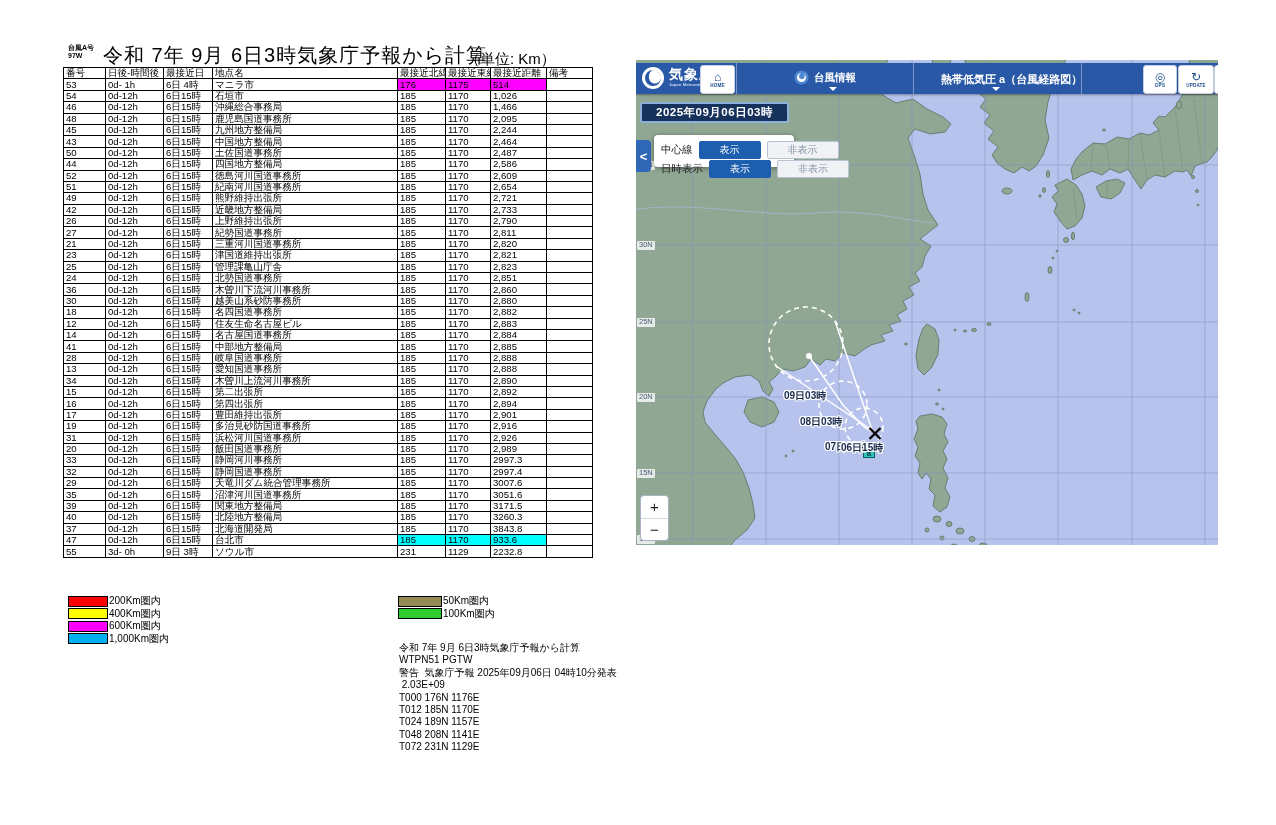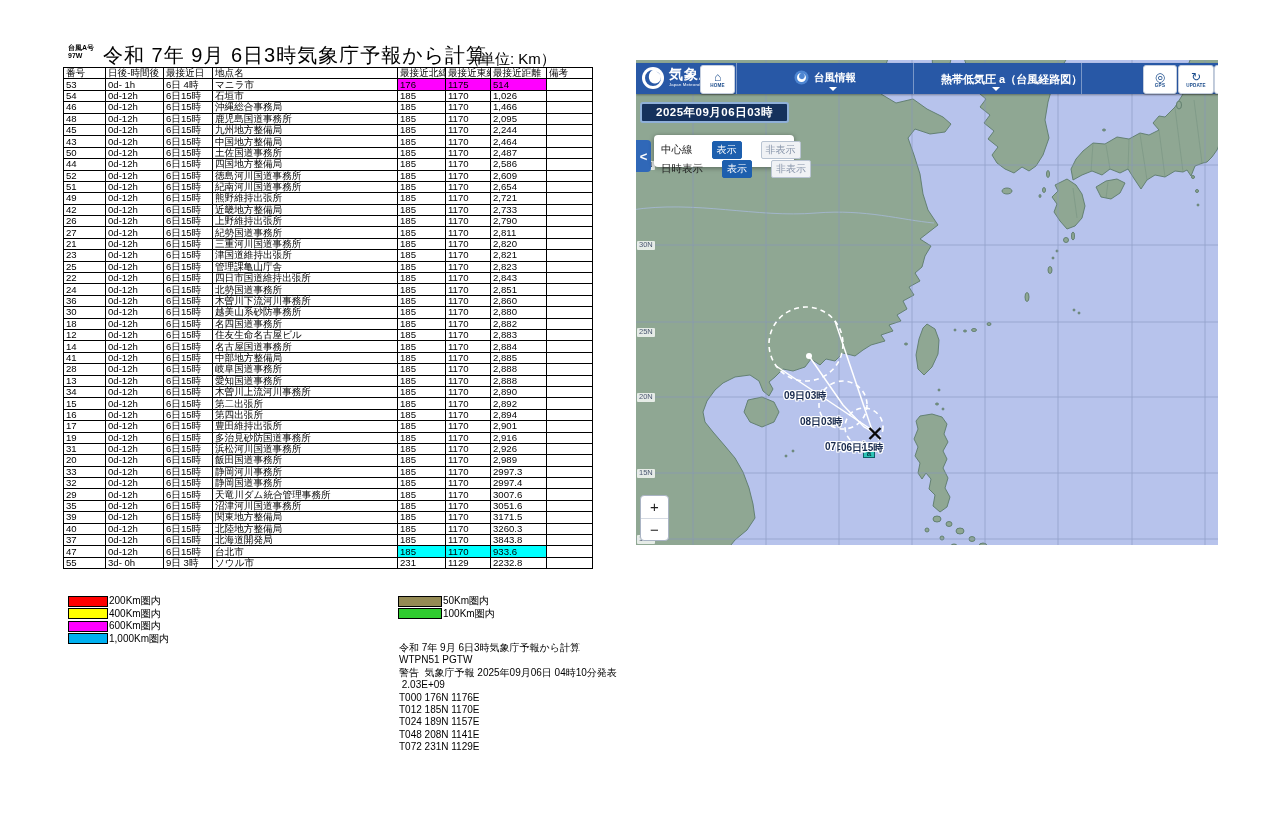--- a/index.html
+++ b/index.html
@@ -49,21 +49,21 @@
   .caret{position:absolute;width:0;height:0;border-left:4px solid transparent;
        border-right:4px solid transparent;border-top:4px solid #fff}
   #stamp{position:absolute;left:4px;top:42px;z-index:5;background:#15315c;border:2px solid #8fb0d8;
        border-radius:3px;color:#fff;font-size:11.5px;font-weight:bold;padding:1px 14px;letter-spacing:.5px}
   #chev{position:absolute;left:0;top:80px;width:15px;height:32px;background:#3068b8;color:#fff;z-index:5;
        border-radius:0 4px 4px 0;font-size:13px;font-weight:bold;display:flex;align-items:center;justify-content:center;cursor:pointer}
   #panel{position:absolute;left:18px;top:75px;width:140px;height:32px;background:#fff;border-radius:4px;z-index:6;
        box-shadow:0 1px 5px rgba(0,0,0,.4);padding:5px 7px;box-sizing:border-box}
   .prow{display:flex;align-items:center;height:19px}
   .plab{font-size:10.5px;color:#222;flex:1;white-space:nowrap}
-  .pbtn{font-size:10px;padding:1px 4px;border-radius:2px;margin-left:19px;white-space:nowrap;cursor:pointer}
+  .pbtn{font-size:10px;padding:1px 20px;border-radius:2px;margin-left:6px;white-space:nowrap;cursor:pointer}
   .pbtn.on{background:#1d5fae;color:#fff;border:1px solid #1d5fae}
   .pbtn.off{background:#f0f2f5;color:#8895aa;border:1px solid #b9c4d2}
   #zoomctl{position:absolute;left:4px;top:435px;width:27px;height:44px;background:#fff;border:1px solid #aab4c4;
        border-radius:4px;z-index:5;display:flex;flex-direction:column}
   #zoomctl div{flex:1;display:flex;align-items:center;justify-content:center;font-size:15px;color:#222;cursor:pointer}
   #zoomctl div:first-child{border-bottom:1px solid #d5dae2}
 </style>
 </head>
 <body>
 
@@ -280,30 +280,20 @@
           <td class="num">25</td>
           <td class="ctr">0d-12h</td>
           <td class="ctr">6日15時</td>
           <td>管理課亀山庁舎</td>
           <td class="num">185</td>
           <td class="num">1170</td>
           <td class="num">2,823</td>
           <td></td>
         </tr>
 
-        <tr>
-          <td class="num">22</td>
-          <td class="ctr">0d-12h</td>
-          <td class="ctr">6日15時</td>
-          <td>四日市国道維持出張所</td>
-          <td class="num">185</td>
-          <td class="num">1170</td>
-          <td class="num">2,843</td>
-          <td></td>
-        </tr>
 
         <tr>
           <td class="num">24</td>
           <td class="ctr">0d-12h</td>
           <td class="ctr">6日15時</td>
           <td>北勢国道事務所</td>
           <td class="num">185</td>
           <td class="num">1170</td>
           <td class="num">2,851</td>
           <td></td>
@@ -711,21 +701,21 @@
       </g>
       <circle cx="173" cy="296" r="3" fill="#ffffff"></circle>
       <path d="M233.5,368 L244.5,379 M244.5,368 L233.5,379" stroke="#0a0a0a" stroke-width="2.4"></path>
       <rect x="227.5" y="387.5" width="11" height="10" fill="#2ec4b6" stroke="#0b5e66" stroke-width="1"></rect>
     </g>
     <text x="233" y="396" text-anchor="middle" font-size="8" font-weight="bold" fill="#083a47">a</text>
   </svg>
 
   <span class="lat" style="top:101px">35N</span>
   <span class="lat" style="top:181px">30N</span>
-  <span class="lat" style="top:268px">25N</span>
+  <span class="lat" style="top:258px">25N</span>
   <span class="lat" style="top:333px">20N</span>
   <span class="lat" style="top:409px">15N</span>
   <span class="lat" style="top:475px">10N</span>
 
   <span class="tlabel" style="left:148px;top:329px">09日03時</span>
   <span class="tlabel" style="left:164px;top:355px">08日03時</span>
   <span class="tlabel" style="left:189px;top:380px">07日03時</span>
   <span class="tlabel" style="left:205px;top:381px">06日15時</span>
 
   <div id="mapbar">

